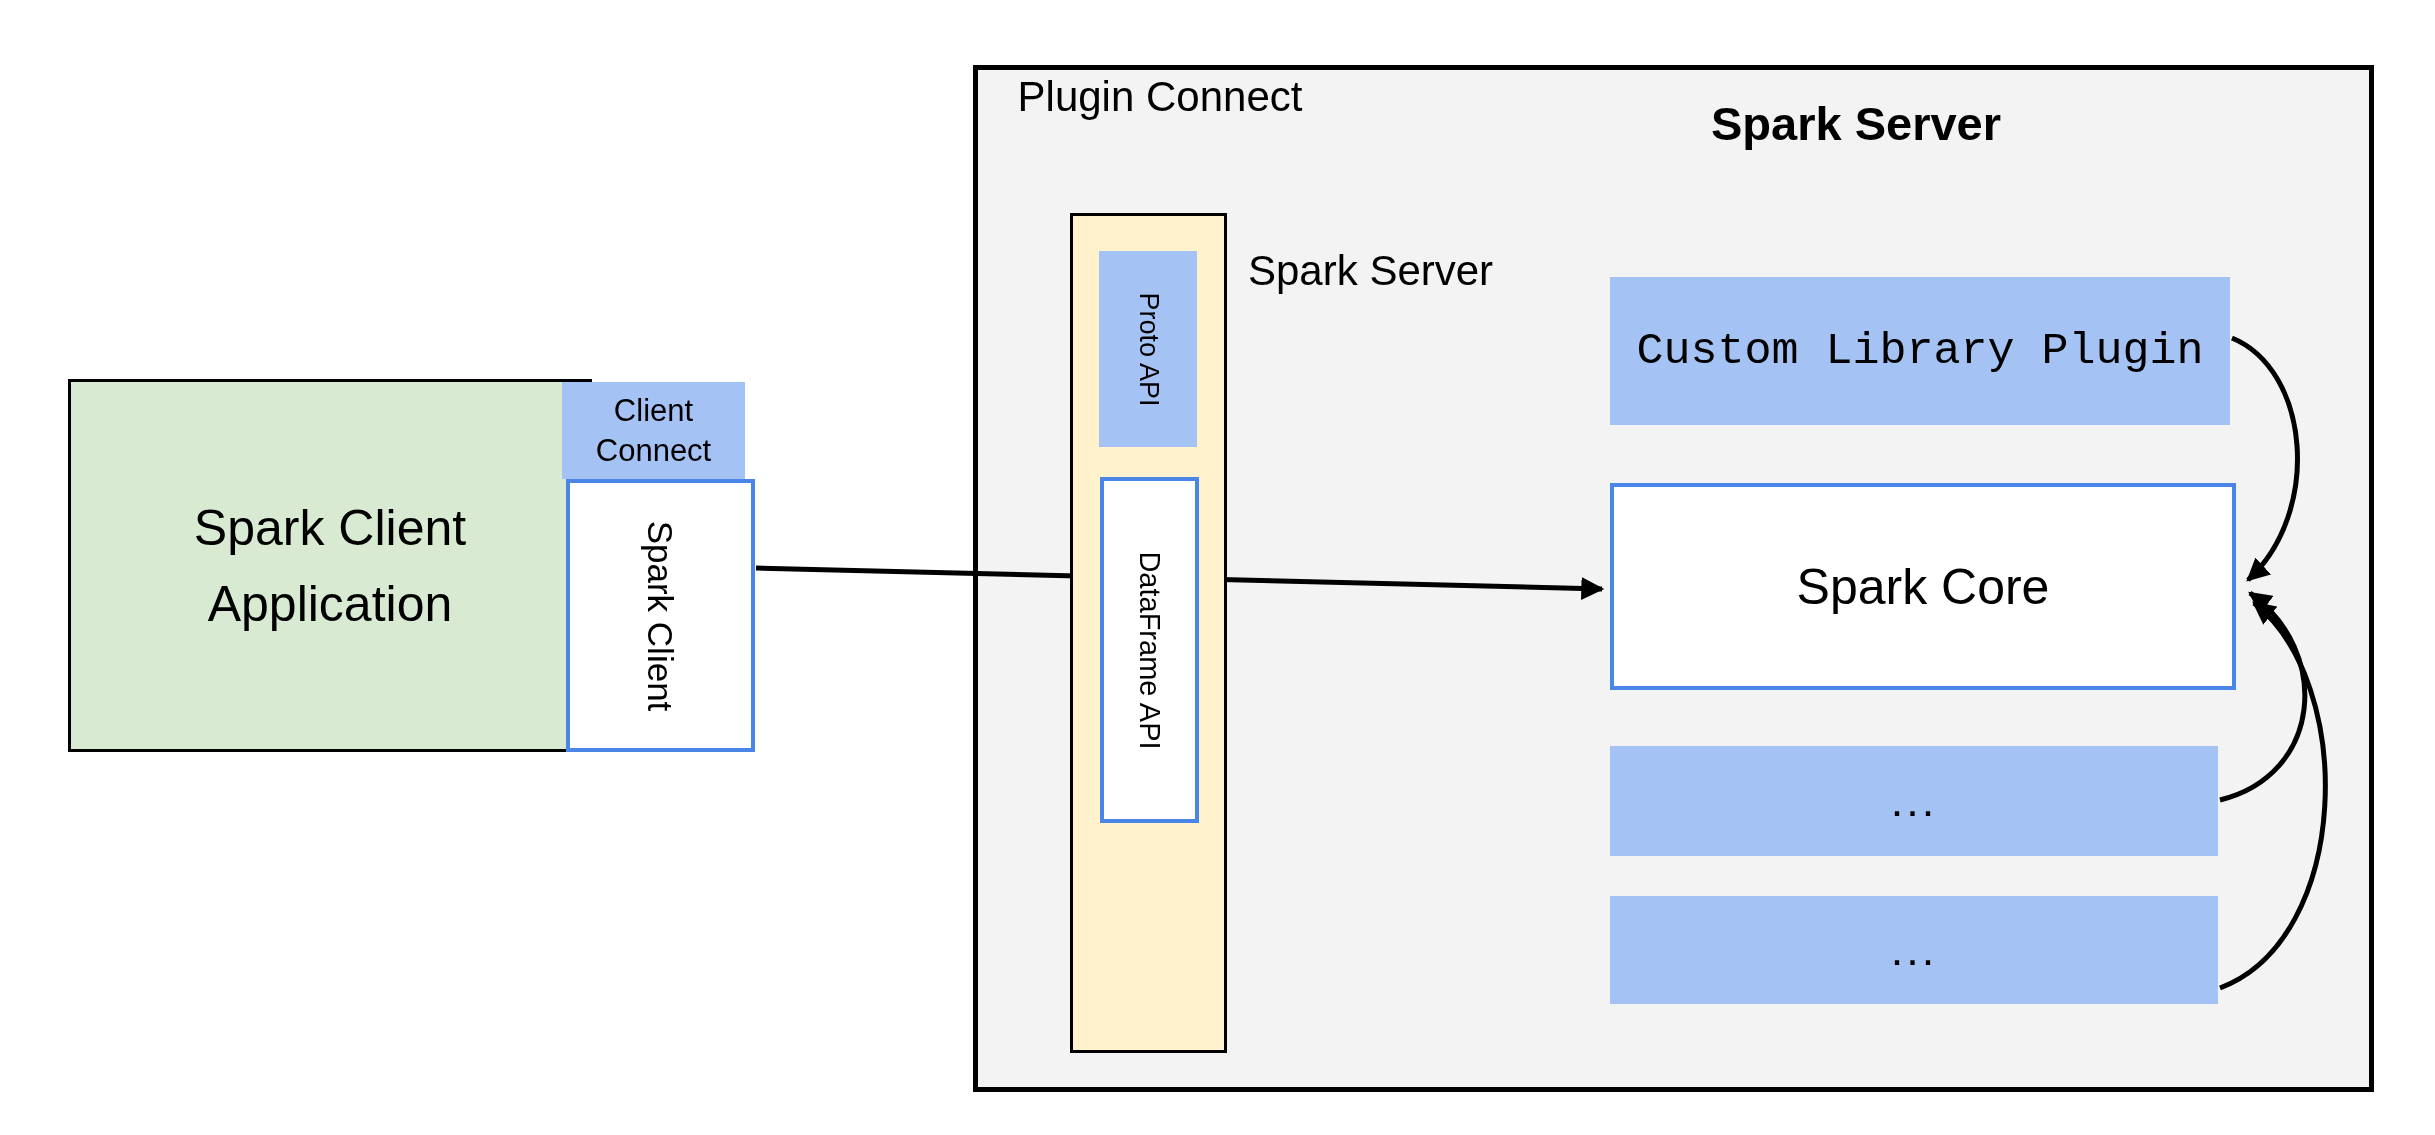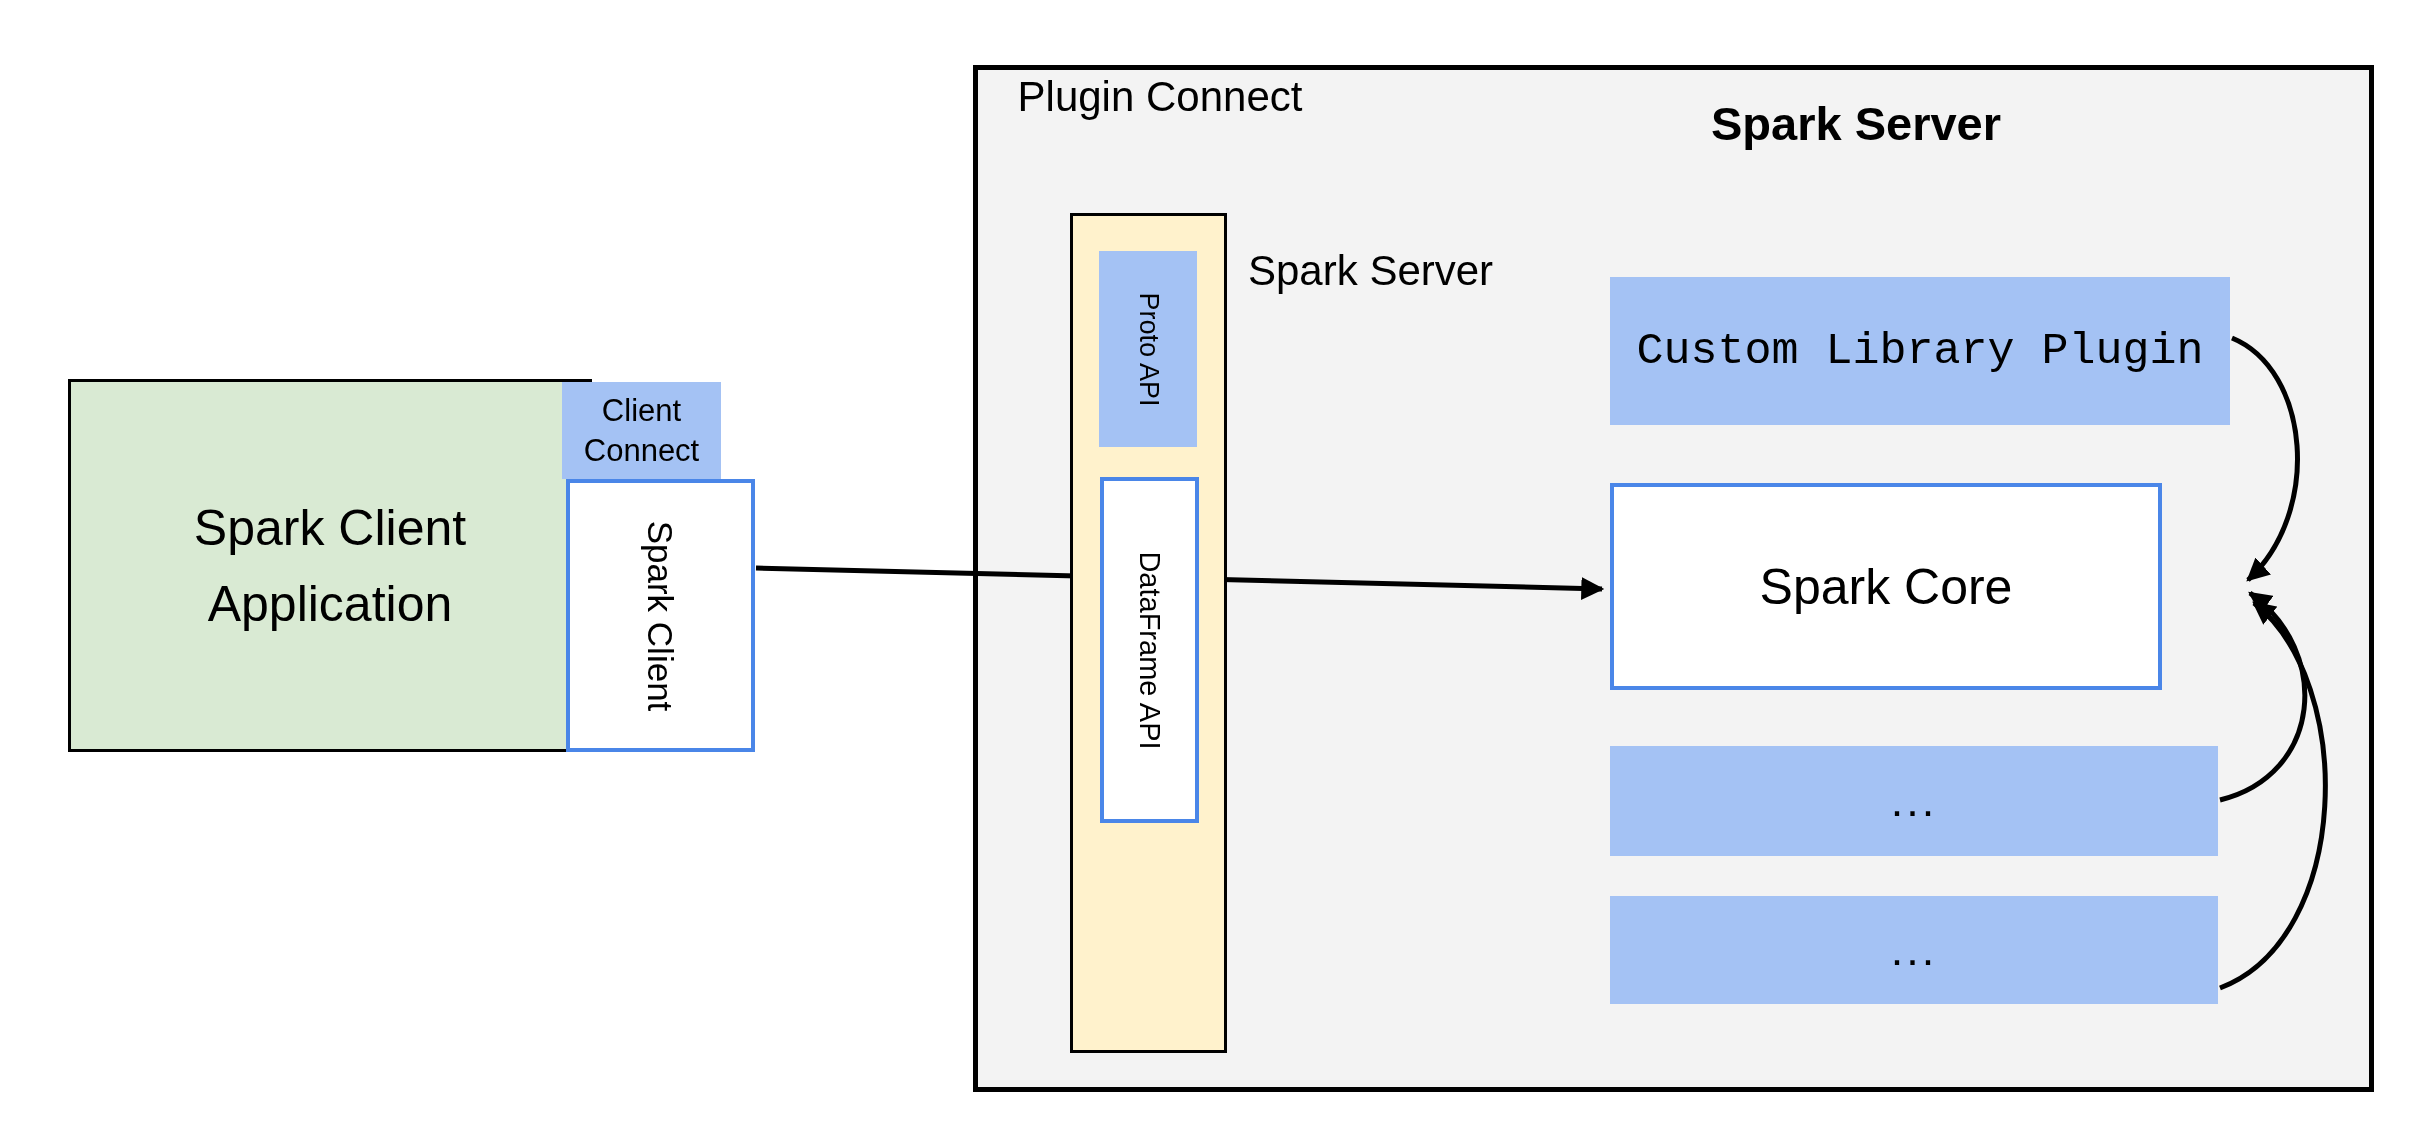--- a/index.html
+++ b/index.html
@@ -27,21 +27,21 @@
   .green-box {
     left: 68px; top: 379px; width: 524px; height: 373px;
     background: var(--green-fill); border: 3px solid #000;
     z-index: 2;
   }
   .app-label {
     left: 68px; top: 379px; width: 524px; height: 373px;
     font-size: 50px; line-height: 76px; z-index: 3;
   }
   .client-package-box {
-    left: 562px; top: 382px; width: 159px; height: 97px;
+    left: 562px; top: 382px; width: 183px; height: 97px;
     background: var(--blue-fill); z-index: 3;
     font-size: 31px; line-height: 40px;
   }
   .spark-client-box {
     left: 566px; top: 479px; width: 189px; height: 273px;
     background: #fff; border: 4px solid var(--blue-border); z-index: 3;
   }
   .vtext {
     transform: rotate(90deg);
     white-space: nowrap;
@@ -79,21 +79,21 @@
     left: 1248px; top: 244px; width: 420px;
     font-size: 42px; line-height: 53px; text-align: left; z-index: 3;
   }
 
   
   .plugin-box {
     left: 1610px; top: 277px; width: 620px; height: 148px;
     background: var(--blue-fill); font-size: 45px; z-index: 2; font-family: Liberation Mono, monospace;
   }
   .core-box {
-    left: 1610px; top: 483px; width: 552px; height: 207px;
+    left: 1610px; top: 483px; width: 626px; height: 207px;
     background: #fff; border: 4px solid var(--blue-border);
     font-size: 50px; z-index: 2;
   }
   .more-box-1 {
     left: 1610px; top: 746px; width: 608px; height: 110px;
     background: var(--blue-fill); font-size: 45px; letter-spacing: 3px; z-index: 2;
   }
   .more-box-2 {
     left: 1610px; top: 896px; width: 608px; height: 108px;
     background: var(--blue-fill); font-size: 45px; letter-spacing: 3px; z-index: 2;

